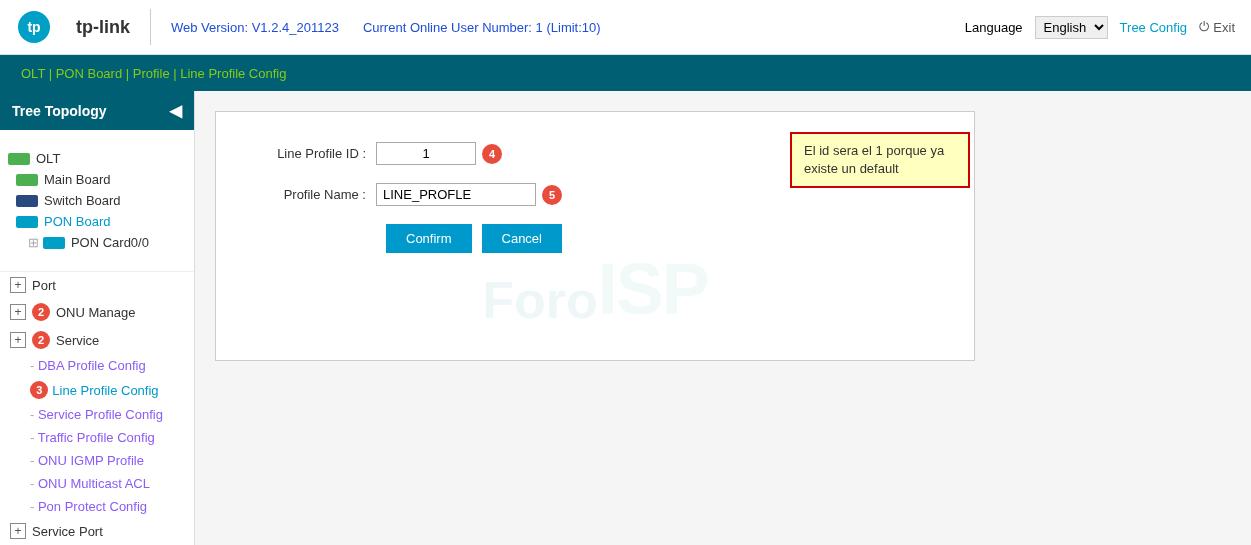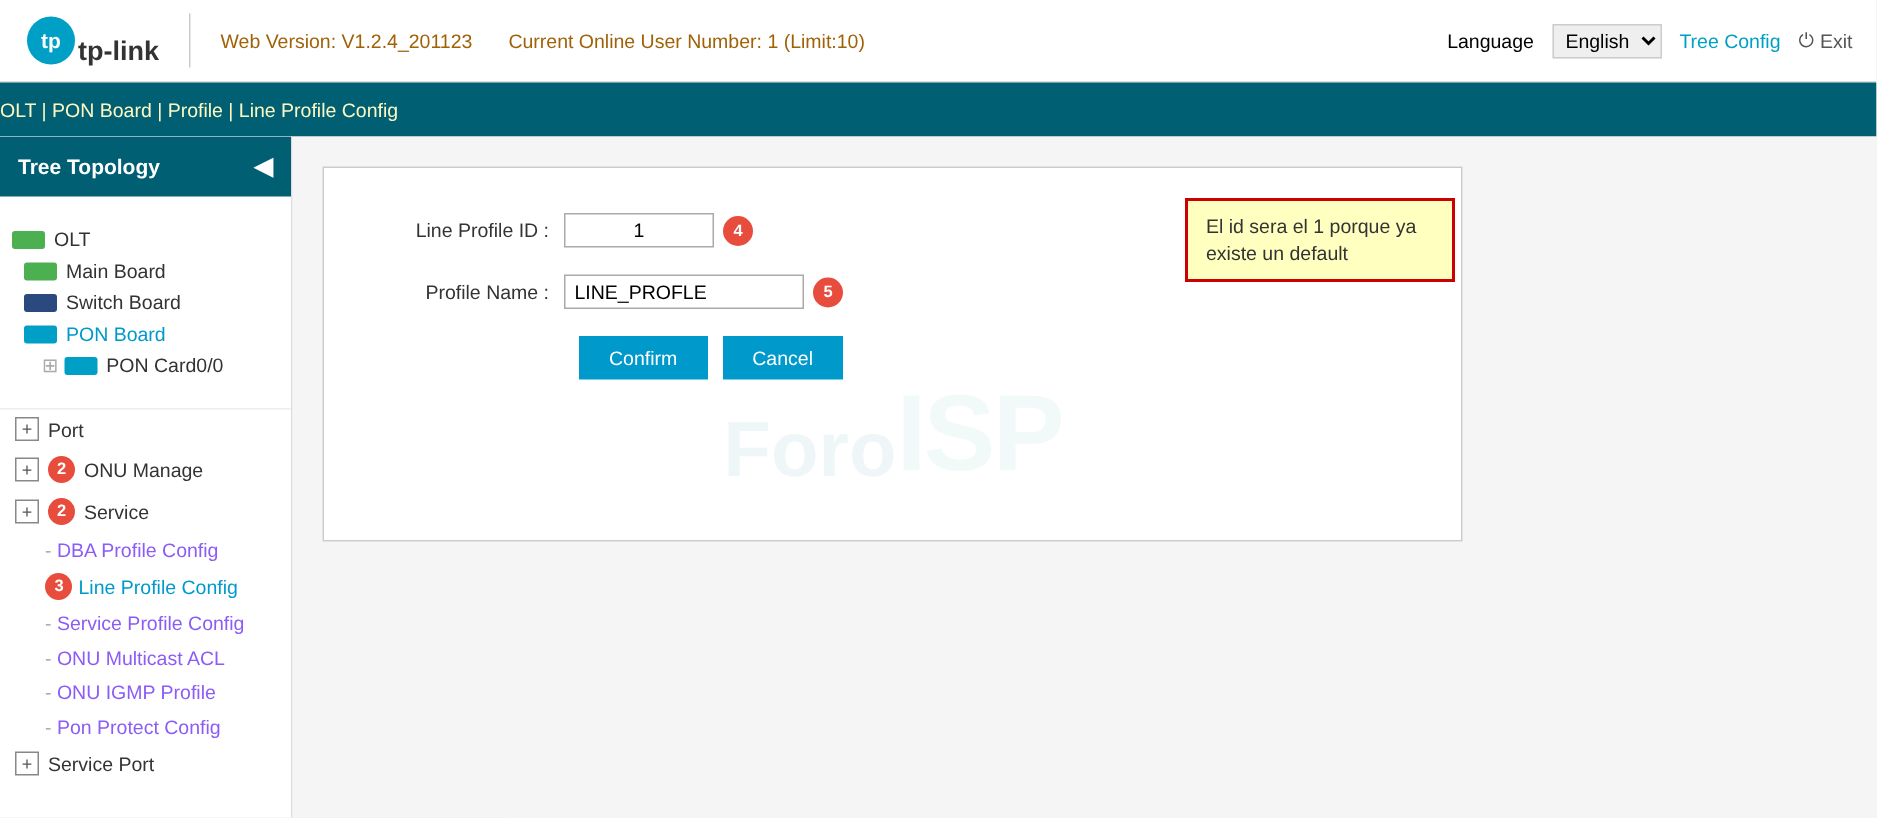--- a/index.html
+++ b/index.html
@@ -3,32 +3,32 @@
   <meta charset="utf-8">
   <style>
     * { margin: 0; padding: 0; box-sizing: border-box; }
     body { font-family: Arial, sans-serif; font-size: 13px; background: #f0f0f0; width: 1251px; height: 545px; overflow: hidden; }
 
     
     #header {
       display: flex; align-items: center; background: #fff;
       border-bottom: 1px solid #ddd; height: 55px; padding: 0 16px;
     }
-    #logo-area { display: flex; align-items: flex-end; gap: 0; padding-right: 20px; border-right: 1px solid #ccc; }
+    #logo-area { display: flex; align-items: center; gap: 24px; padding-right: 20px; border-right: 1px solid #ccc; }
     #logo-icon { width: 36px; height: 36px; }
     #logo-text { font-size: 18px; font-weight: bold; color: #333; }
-    #header-info { display: flex; gap: 24px; padding: 0 20px; flex: 1; font-size: 13px; color: #a16207; }
+    #header-info { display: flex; gap: 24px; padding: 0 20px; flex: 1; font-size: 13px; color: #1d4ed8; }
     #header-right { display: flex; align-items: center; gap: 12px; margin-left: auto; }
     #language-select { border: 1px solid #ccc; padding: 2px 4px; font-size: 13px; }
     #save-config-btn { color: #00a0c6; cursor: pointer; font-size: 13px; text-decoration: none; }
     #exit-btn { color: #555; cursor: pointer; font-size: 13px; display: flex; align-items: center; gap: 4px; }
 
     
     #breadcrumb-bar {
-      background: #005f73; color: #fef9c3; padding: 8px 0;
+      background: #005f73; color: #84cc16; padding: 8px 21px;
       font-size: 13px; height: 36px; display: flex; align-items: center;
     }
 
     
     #main-layout { display: flex; height: calc(545px - 55px - 36px); }
 
     
     #sidebar {
       width: 195px; background: #fff; border-right: 1px solid #ddd;
       overflow-y: auto; flex-shrink: 0;
@@ -198,22 +198,23 @@
         <div class="circle-badge">2</div>
         <span>Service</span>
       </div>
 
       <div class="sub-item">DBA Profile Config</div>
       <div class="sub-item active" style="color:#0099cc;display:flex;align-items:center">
         <div class="circle-badge" style="margin-right:4px;margin-left:-4px">3</div>
         <span>Line Profile Config</span>
       </div>
       <div class="sub-item">Service Profile Config</div>
+      <div class="sub-item">Traffic Profile Config</div>
+      <div class="sub-item">ONU IGMP Profile</div>
       <div class="sub-item">ONU Multicast ACL</div>
-      <div class="sub-item">ONU IGMP Profile</div>
       <div class="sub-item">Pon Protect Config</div>
 
       <div class="nav-item">
         <div class="plus-icon">+</div>
         <span>Service Port</span>
       </div>
     </div>
   </div>
 
   <div id="content-area">

